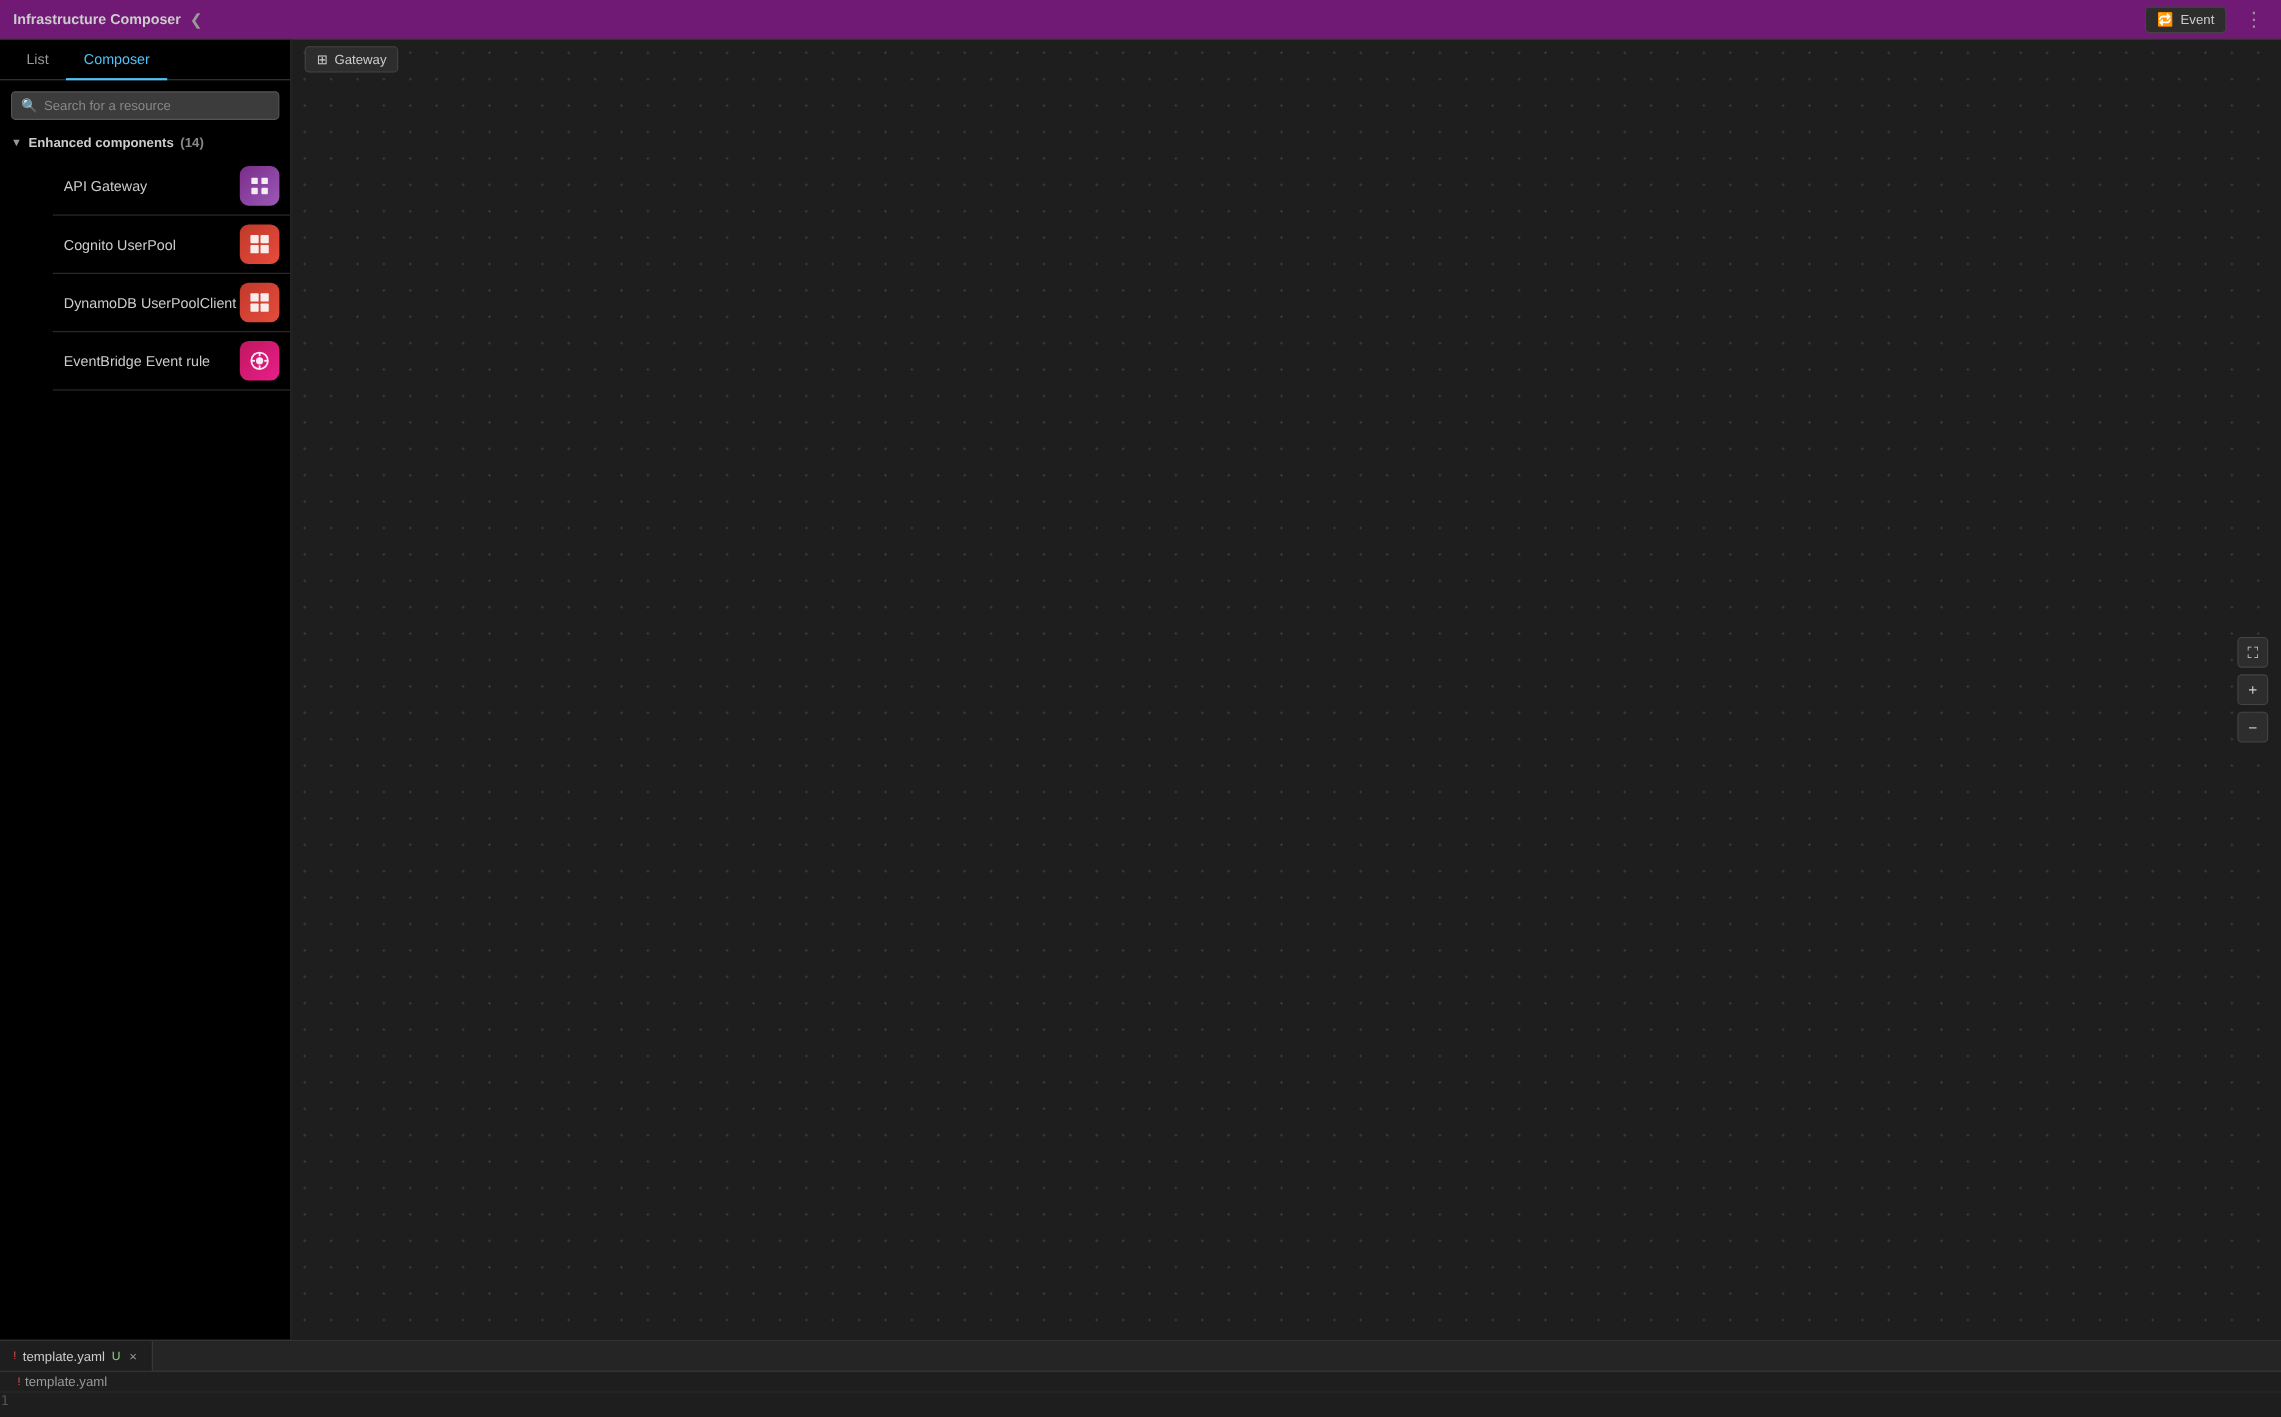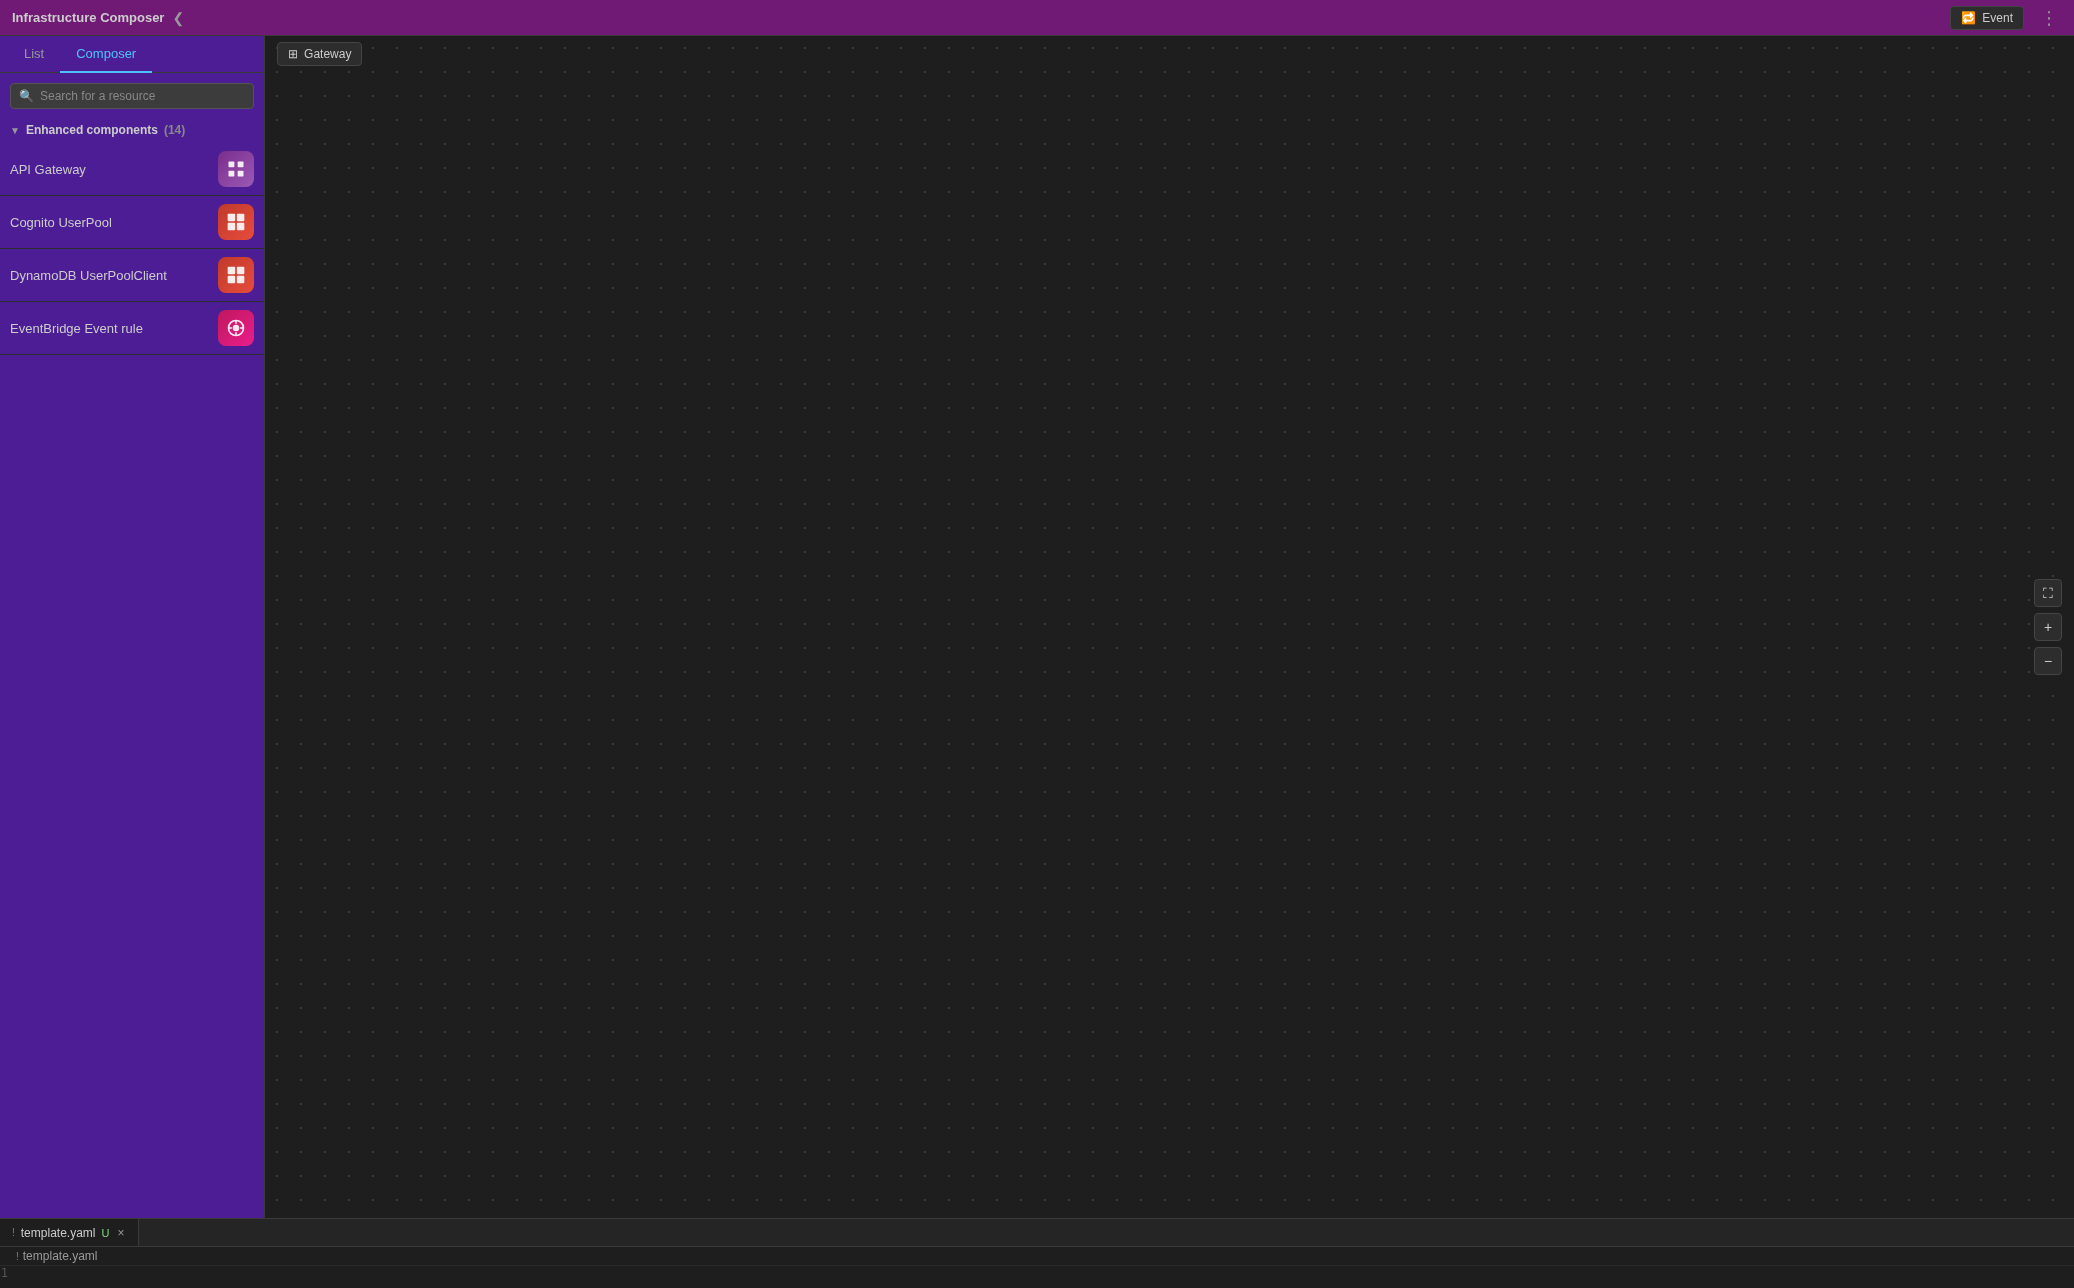--- a/index.html
+++ b/index.html
@@ -49,21 +49,21 @@
     
     .main-layout {
       display: flex;
       flex: 1;
       overflow: hidden;
     }
 
     
     .sidebar {
       width: 265px;
-      background: #4c1d95;
+      background: #000000;
       border-right: 1px solid #3a3a3a;
       display: flex;
       flex-direction: column;
       flex-shrink: 0;
       overflow: hidden;
     }
 
     .sidebar-tabs {
       display: flex;
       border-bottom: 1px solid #3a3a3a;
@@ -137,20 +137,21 @@
     .resource-list::-webkit-scrollbar-track { background: transparent; }
     .resource-list::-webkit-scrollbar-thumb { background: #555; border-radius: 2px; }
 
     .resource-item {
       display: flex;
       align-items: center;
       justify-content: space-between;
       padding: 8px 10px;
       border-bottom: 1px solid #2e2e2e;
       cursor: grab;
+      margin-left: 48px;
     }
     .resource-name {
       font-size: 13px;
       color: #ccc;
       font-weight: 500;
     }
     .resource-icon {
       width: 36px;
       height: 36px;
       border-radius: 8px;

